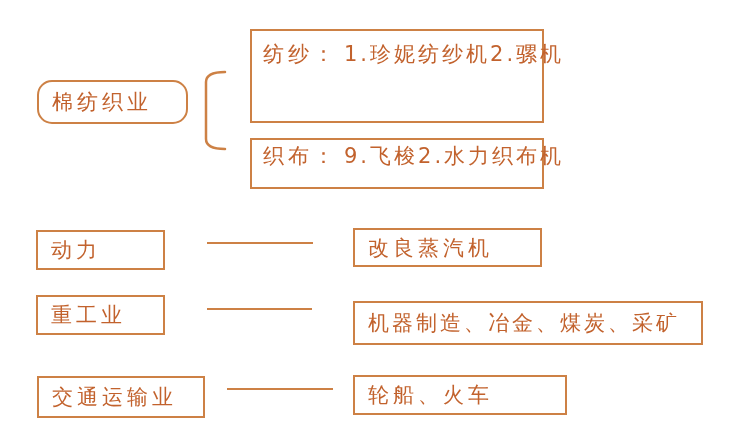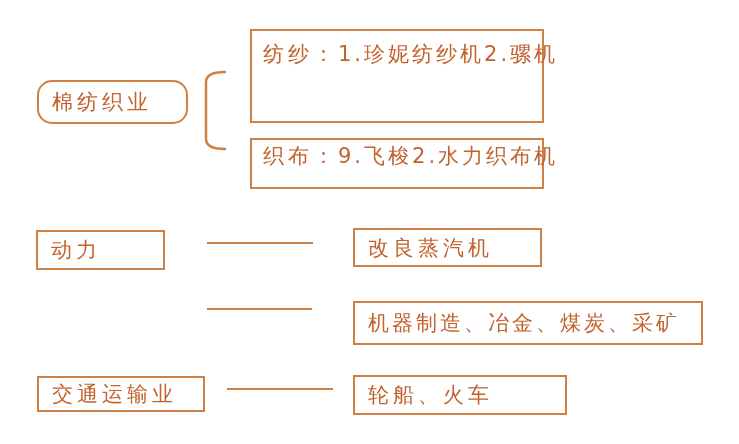--- a/index.html
+++ b/index.html
@@ -22,21 +22,21 @@
     align-items:center;
     padding-left:13px;
     white-space:nowrap;
   }
   .box.multi{
     align-items:flex-start;
     padding-top:9px;
     padding-left:11px;
   }
   .label-row{display:flex;flex-direction:row;}
-  .grp-label{line-height:28px;}
+  .grp-label{margin-right:6px;line-height:28px;}
   .items{display:flex;flex-direction:row;}
   .items span{line-height:28px;letter-spacing:3px;}
   .hline{
     position:absolute;
     height:2px;
     background:#cd8145;
   }
   .bracket{position:absolute;}
 </style>
 </head>
@@ -73,26 +73,29 @@
   </div>
 
   <div class="box" style="left:36px;top:230px;width:129px;height:40px;">
     <span>动力</span>
   </div>
   <div class="hline" style="left:207px;top:242px;width:106px;"></div>
   <div class="box" style="left:353px;top:228px;width:189px;height:39px;">
     <span>改良蒸汽机</span>
   </div>
 
+  <div class="box" style="left:36px;top:295px;width:129px;height:40px;">
+    <span>重工业</span>
+  </div>
   <div class="hline" style="left:207px;top:308px;width:105px;"></div>
   <div class="box" style="left:353px;top:301px;width:350px;height:44px;letter-spacing:3px;">
     <span>机器制造、冶金、煤炭、采矿</span>
   </div>
 
-  <div class="box" style="left:37px;top:376px;width:168px;height:36px;">
+  <div class="box" style="left:37px;top:376px;width:168px;height:42px;">
     <span>交通运输业</span>
   </div>
   <div class="hline" style="left:227px;top:388px;width:106px;"></div>
   <div class="box" style="left:353px;top:375px;width:214px;height:40px;">
     <span>轮船、火车</span>
   </div>
 
 </div>
 
 </body></html>

